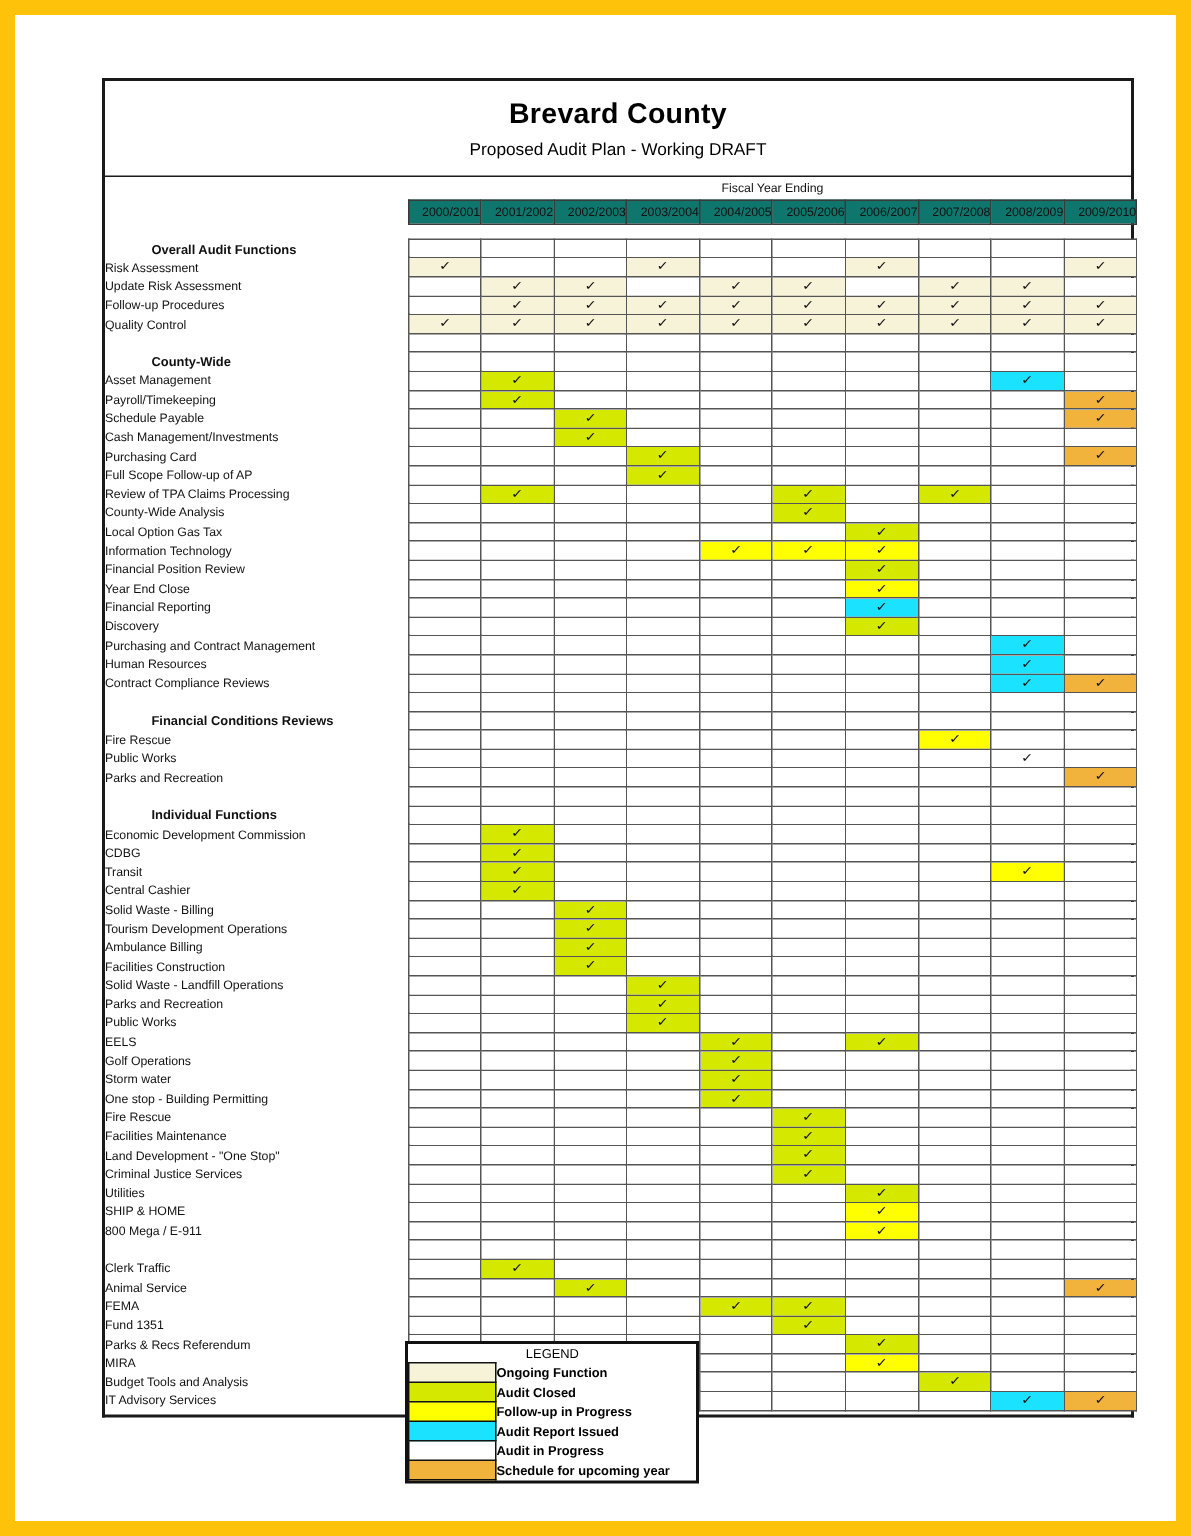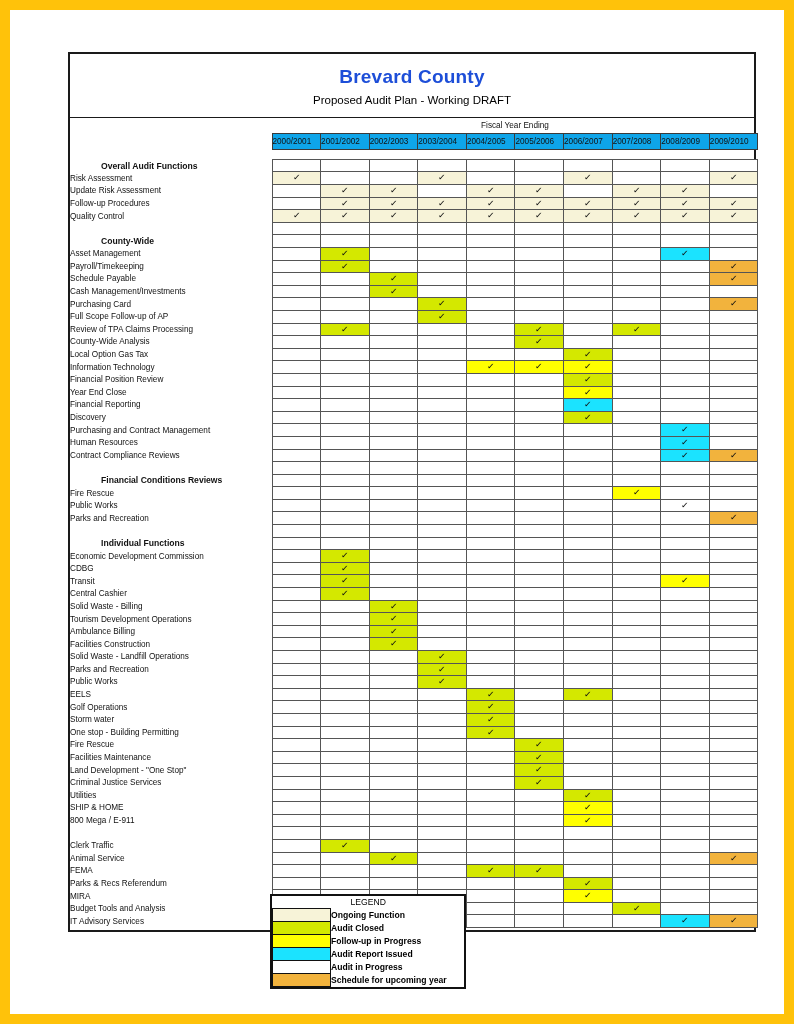--- a/index.html
+++ b/index.html
@@ -24,21 +24,21 @@
   }
   
   .title-box{
     border:2px solid #1a1a1a;
     border-bottom:1px solid #1a1a1a;
     padding:12px 0 11px 0;
     text-align:center;
     background:#fff;
   }
   .title-main{
-    font-size:19px;font-weight:bold;color:#1d4ed8;letter-spacing:.2px;
+    font-size:19px;font-weight:bold;color:#000000;letter-spacing:.2px;
     line-height:1.15;
   }
   .title-sub{
     font-size:11.5px;font-weight:normal;color:#000;margin-top:6px;
   }
   
   .grid-box{
     border:2px solid #1a1a1a;
     border-top:none;
     background:#fff;
@@ -77,26 +77,26 @@
   
   .fy-title{
     text-align:center;
     font-size:9px;
     font-weight:normal;
     color:#111;
     height:15px;
     border:none;
   }
   .fy-head{
-    text-align:left;
+    text-align:right;
     font-size:8.3px;
     color:#111;
     height:15px;
     border:1px solid #3a3a3a;
-    background:#0ea5e9;
+    background:#0f766e;
     white-space:nowrap;
   }
   .spacer-row td{height:9px;border:none;}
   
   td.cell{
     height:11.6px;
     border:1px solid #555;
     text-align:center;
     background:#ffffff;
     position:relative;
@@ -1088,20 +1088,35 @@
             </tr>
             <tr>
               <td class="lbl">FEMA</td>
               <td class="cell"></td>
               <td class="cell"></td>
               <td class="cell"></td>
               <td class="cell"></td>
               <td class="cell f-green">
                 <span class="ck">✓</span>
               </td>
+              <td class="cell f-green">
+                <span class="ck">✓</span>
+              </td>
+              <td class="cell"></td>
+              <td class="cell"></td>
+              <td class="cell"></td>
+              <td class="cell"></td>
+            </tr>
+            <tr>
+              <td class="lbl">Fund 1351</td>
+              <td class="cell"></td>
+              <td class="cell"></td>
+              <td class="cell"></td>
+              <td class="cell"></td>
+              <td class="cell"></td>
               <td class="cell f-green">
                 <span class="ck">✓</span>
               </td>
               <td class="cell"></td>
               <td class="cell"></td>
               <td class="cell"></td>
               <td class="cell"></td>
             </tr>
             <tr>
               <td class="lbl">Parks &amp; Recs Referendum</td>

